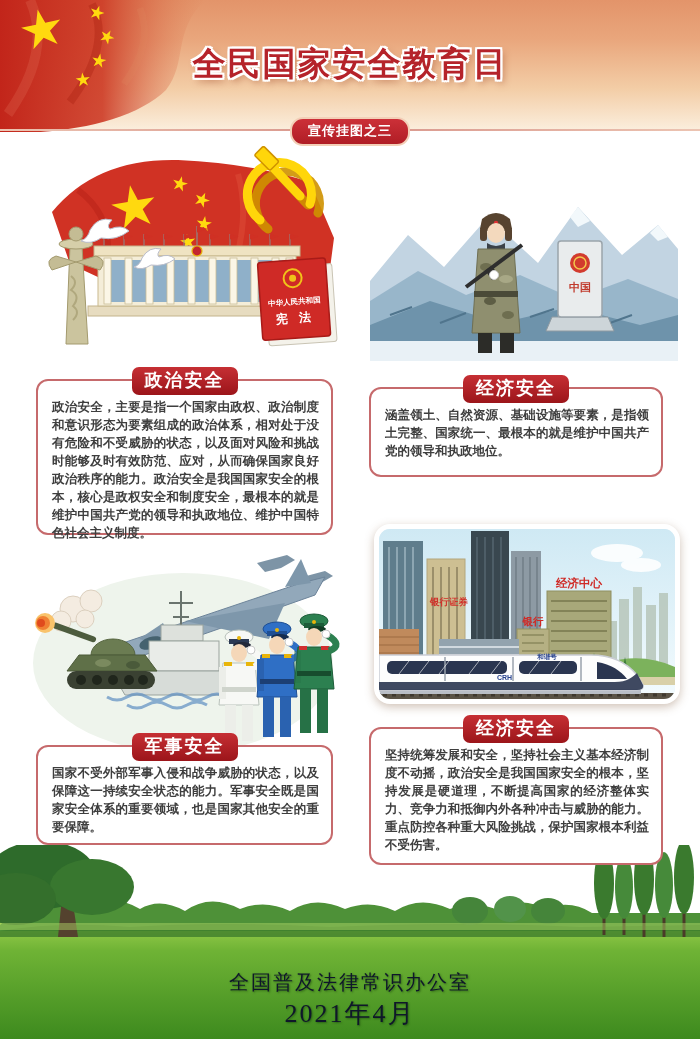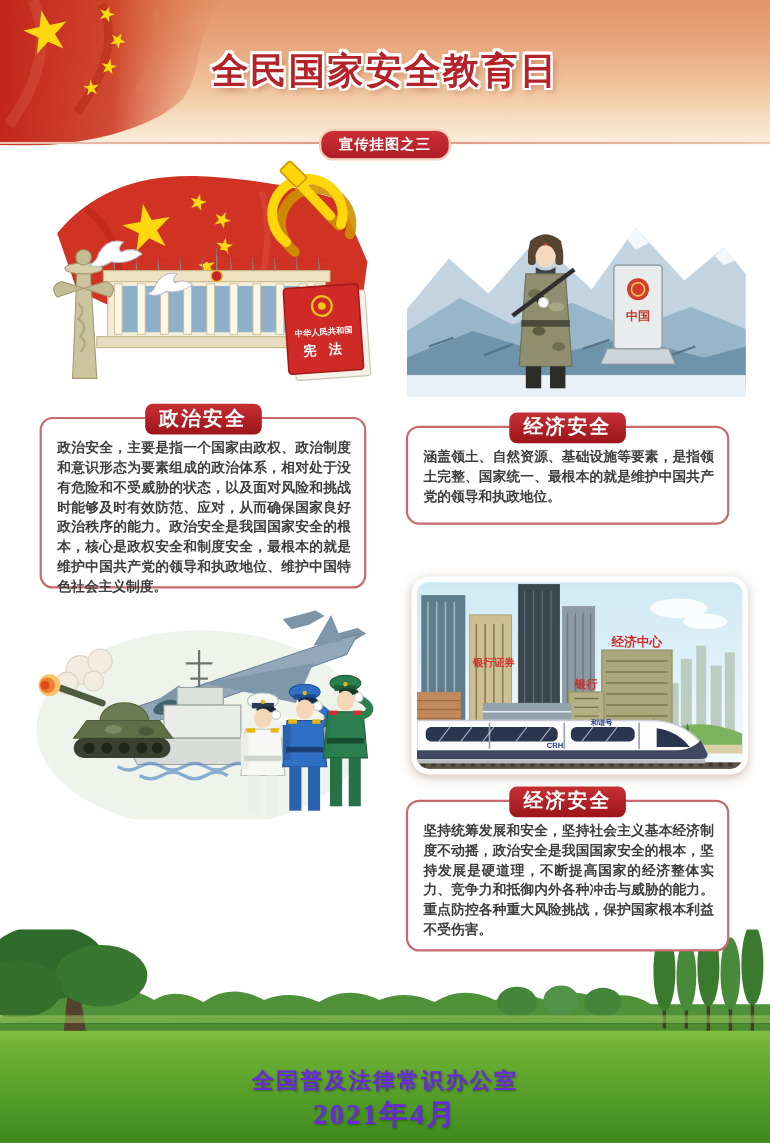--- a/index.html
+++ b/index.html
@@ -72,22 +72,22 @@
   .box-political { left:36px;  top:379px; width:297px; height:156px; }
   .box-territory { left:369px; top:387px; width:294px; height:90px;  }
   .box-military  { left:36px;  top:745px; width:297px; height:100px; }
   .box-economy   { left:369px; top:727px; width:294px; height:138px; }
 
   
   .footer { position:absolute; left:0; top:845px; width:700px; height:194px; }
   .footer svg { position:absolute; left:0; top:0; }
   .footer-org, .footer-date {
     position:absolute; left:0; width:100%; text-align:center;
-    color:#6d28d9; font-family:"Liberation Serif","DejaVu Serif",serif;
-    font-weight:bold; text-shadow:1px 1px 2px rgba(20,60,10,.55);
+    color:#0f172a; font-family:"Liberation Serif","DejaVu Serif",serif;
+    font-weight:normal; text-shadow:1px 1px 2px rgba(20,60,10,.55);
     z-index:3;
   }
   .footer-org  { top:124px; font-size:20px; letter-spacing:2px; }
   .footer-date { top:151px; font-size:26px; letter-spacing:2px; }
 </style>
 </head>
 <body>
 
 <div class="poster">
 
@@ -448,20 +448,24 @@
   <div class="info-box box-political">
     <div class="box-label">政治安全</div>
     <p class="box-text">政治安全，主要是指一个国家由政权、政治制度和意识形态为要素组成的政治体系，相对处于没有危险和不受威胁的状态，以及面对风险和挑战时能够及时有效防范、应对，从而确保国家良好政治秩序的能力。政治安全是我国国家安全的根本，核心是政权安全和制度安全，最根本的就是维护中国共产党的领导和执政地位、维护中国特色社会主义制度。</p>
   </div>
 
   <div class="info-box box-territory">
     <div class="box-label">经济安全</div>
     <p class="box-text">涵盖领土、自然资源、基础设施等要素，是指领土完整、国家统一、最根本的就是维护中国共产党的领导和执政地位。</p>
   </div>
 
+  <div class="info-box box-military">
+    <div class="box-label">军事安全</div>
+    <p class="box-text">国家不受外部军事入侵和战争威胁的状态，以及保障这一持续安全状态的能力。军事安全既是国家安全体系的重要领域，也是国家其他安全的重要保障。</p>
+  </div>
 
   <div class="info-box box-economy">
     <div class="box-label">经济安全</div>
     <p class="box-text">坚持统筹发展和安全，坚持社会主义基本经济制度不动摇，政治安全是我国国家安全的根本，坚持发展是硬道理，不断提高国家的经济整体实力、竞争力和抵御内外各种冲击与威胁的能力。重点防控各种重大风险挑战，保护国家根本利益不受伤害。</p>
   </div>
 
   <div class="footer">
     <svg width="700" height="194" viewBox="0 0 700 194">
       <defs>
         <linearGradient id="grassG" x1="0" y1="0" x2="0" y2="1">

